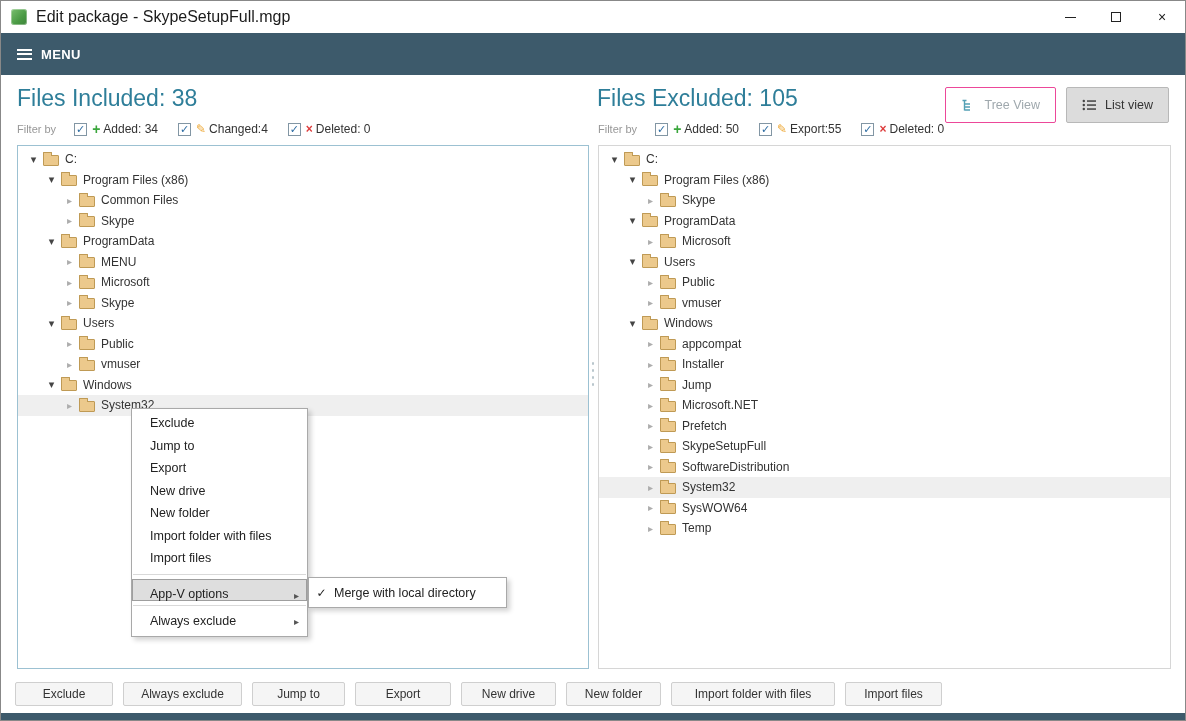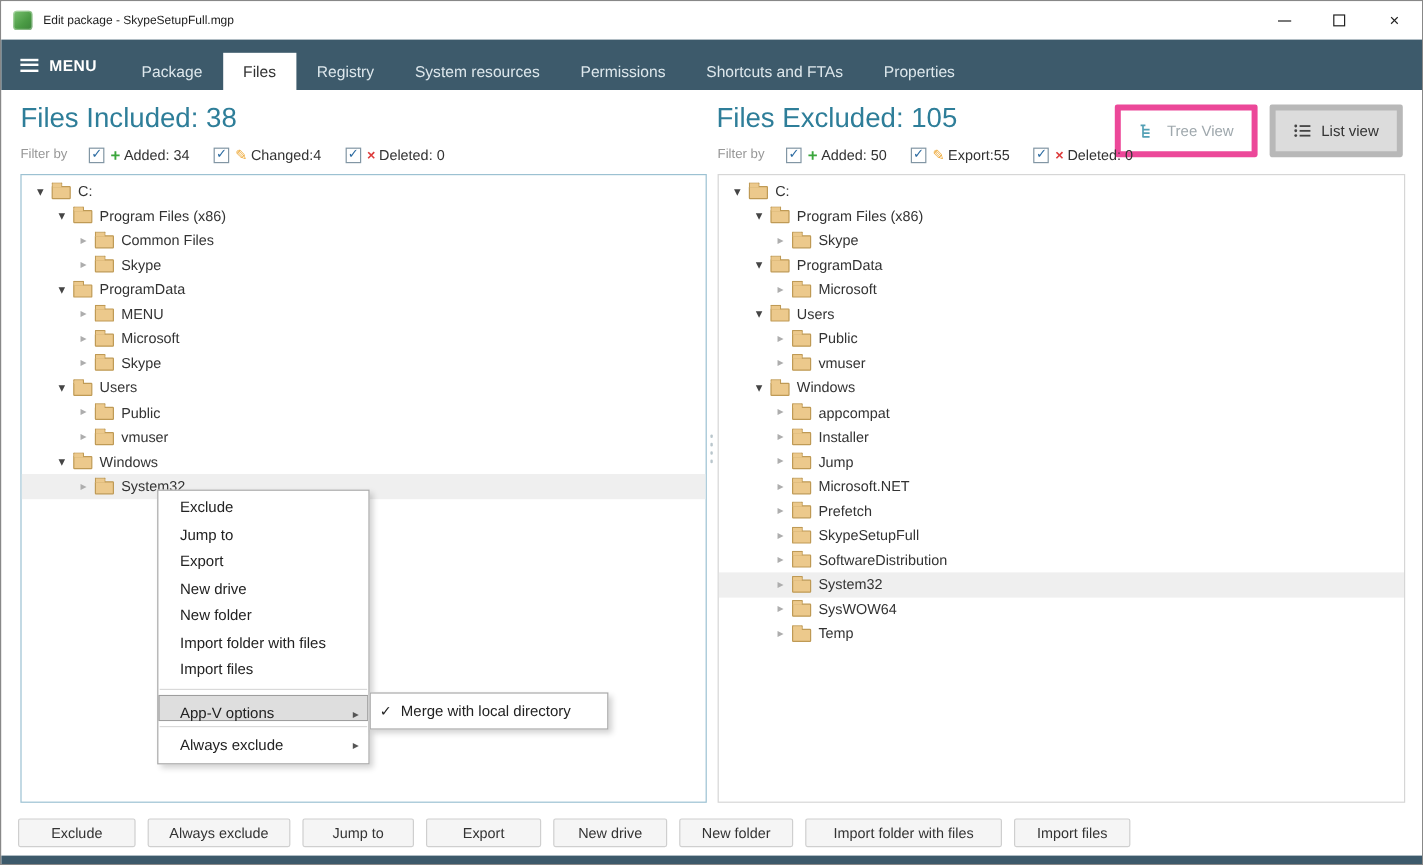--- a/index.html
+++ b/index.html
@@ -7,21 +7,21 @@
   body { font-family:"Liberation Sans","DejaVu Sans",sans-serif; }
   .page { position:relative; width:1186px; height:721px; background:#fff; overflow:hidden;
           border:1px solid #888; }
 
   
   .titlebar { position:absolute; top:0; left:0; right:0; height:32px; background:#fff;
               display:flex; align-items:center; padding-left:10px; }
   .app-icon { width:16px; height:16px; border-radius:3px;
               background:linear-gradient(135deg,#79c06f 0%,#4a9a44 60%,#3c833a 100%);
               box-shadow:inset 0 0 0 1px rgba(255,255,255,.35); flex:0 0 auto; }
-  .win-title { margin-left:9px; font-size:10px; color:#1b1b1b; }
+  .win-title { margin-left:9px; font-size:16px; color:#1b1b1b; }
   .win-controls { margin-left:auto; display:flex; height:32px; }
   .wc { width:46px; height:32px; display:flex; align-items:center; justify-content:center; color:#222; }
   .glyph-min { width:11px; height:1px; background:#222; display:block; }
   .glyph-max { width:10px; height:10px; border:1px solid #222; display:block; }
   .wc.close { font-size:14px; line-height:1; }
 
   
   .menubar { position:absolute; top:32px; left:0; right:0; height:42px;
              background:var(--menu-bar,#3d5a6b); }
   .menu-btn { position:absolute; left:16px; top:0; height:42px; display:flex; align-items:center;
@@ -47,21 +47,21 @@
               font-size:11px; line-height:1; color:var(--check-blue,#2d6ca2); font-weight:700; }
   .ficon { margin:0 3px 0 5px; font-size:12px; line-height:1; }
   .ficon.added { color:var(--added,#3aa63c); font-weight:700; font-size:14px; }
   .ficon.changed { color:var(--changed,#eda52f); }
   .ficon.deleted { color:var(--deleted,#dd3c3c); font-weight:700; }
   .flabel { font-size:12px; color:#333; }
 
   
   .view-buttons { position:absolute; top:86px; right:16px; display:flex; gap:10px; }
   .vbtn { height:25px; padding:17px 15px; display:flex; align-items:center; gap:8px;
-          font-size:12.5px; border-radius:2px; border:5px solid #ec4899; background:#fff; color:#9fa8ad; }
+          font-size:12.5px; border-radius:2px; border:1px solid #ec4899; background:#fff; color:#9fa8ad; }
   .vbtn.active { background:#dcdcdc; border-color:#b8b8b8; color:#333; }
 
   
   .tree { position:absolute; top:144px; height:524px; background:#fff; overflow:hidden; padding-top:3px; }
   .tree.left { left:16px; width:572px; border:1px solid var(--left-panel-border,#9cc1d2); }
   .tree.right { left:597px; width:573px; border:1px solid var(--right-panel-border,#d6d6d6); }
   .trow { height:20.5px; display:flex; align-items:center; font-size:12px; color:#333; }
   .trow.selected { background:var(--selection,#efefef); }
   .arrow { width:15px; text-align:center; flex:0 0 auto; }
   .arrow.expanded { color:#454545; font-size:11px; }
@@ -121,29 +121,20 @@
         </div>
       <div class="wc close">×</div>
     </div>
   </div>
 
   <div class="menubar">
     <div class="menu-btn">
       <span class="hamburger"></span>
       <span>MENU</span>
     </div>
-    <div class="tabs" id="tabs">
-        <div class="tab">Package</div>
-        <div class="tab active">Files</div>
-        <div class="tab">Registry</div>
-        <div class="tab">System resources</div>
-        <div class="tab">Permissions</div>
-        <div class="tab">Shortcuts and FTAs</div>
-        <div class="tab">Properties</div>
-      </div>
   </div>
 
   <div class="panel-title left">Files Included: 38</div>
   <div class="panel-title right">Files Excluded: 105</div>
 
   <div class="view-buttons">
     <div class="vbtn">
       <svg width="15" height="13" viewBox="0 0 15 13">
         <path d="M1.5 1.5h4 M3.5 1.5v10 M3.5 5h5.5 M3.5 8h5.5 M3.5 11h5.5" stroke="#53a0b5" stroke-width="1.4" fill="none"></path>
       </svg>

